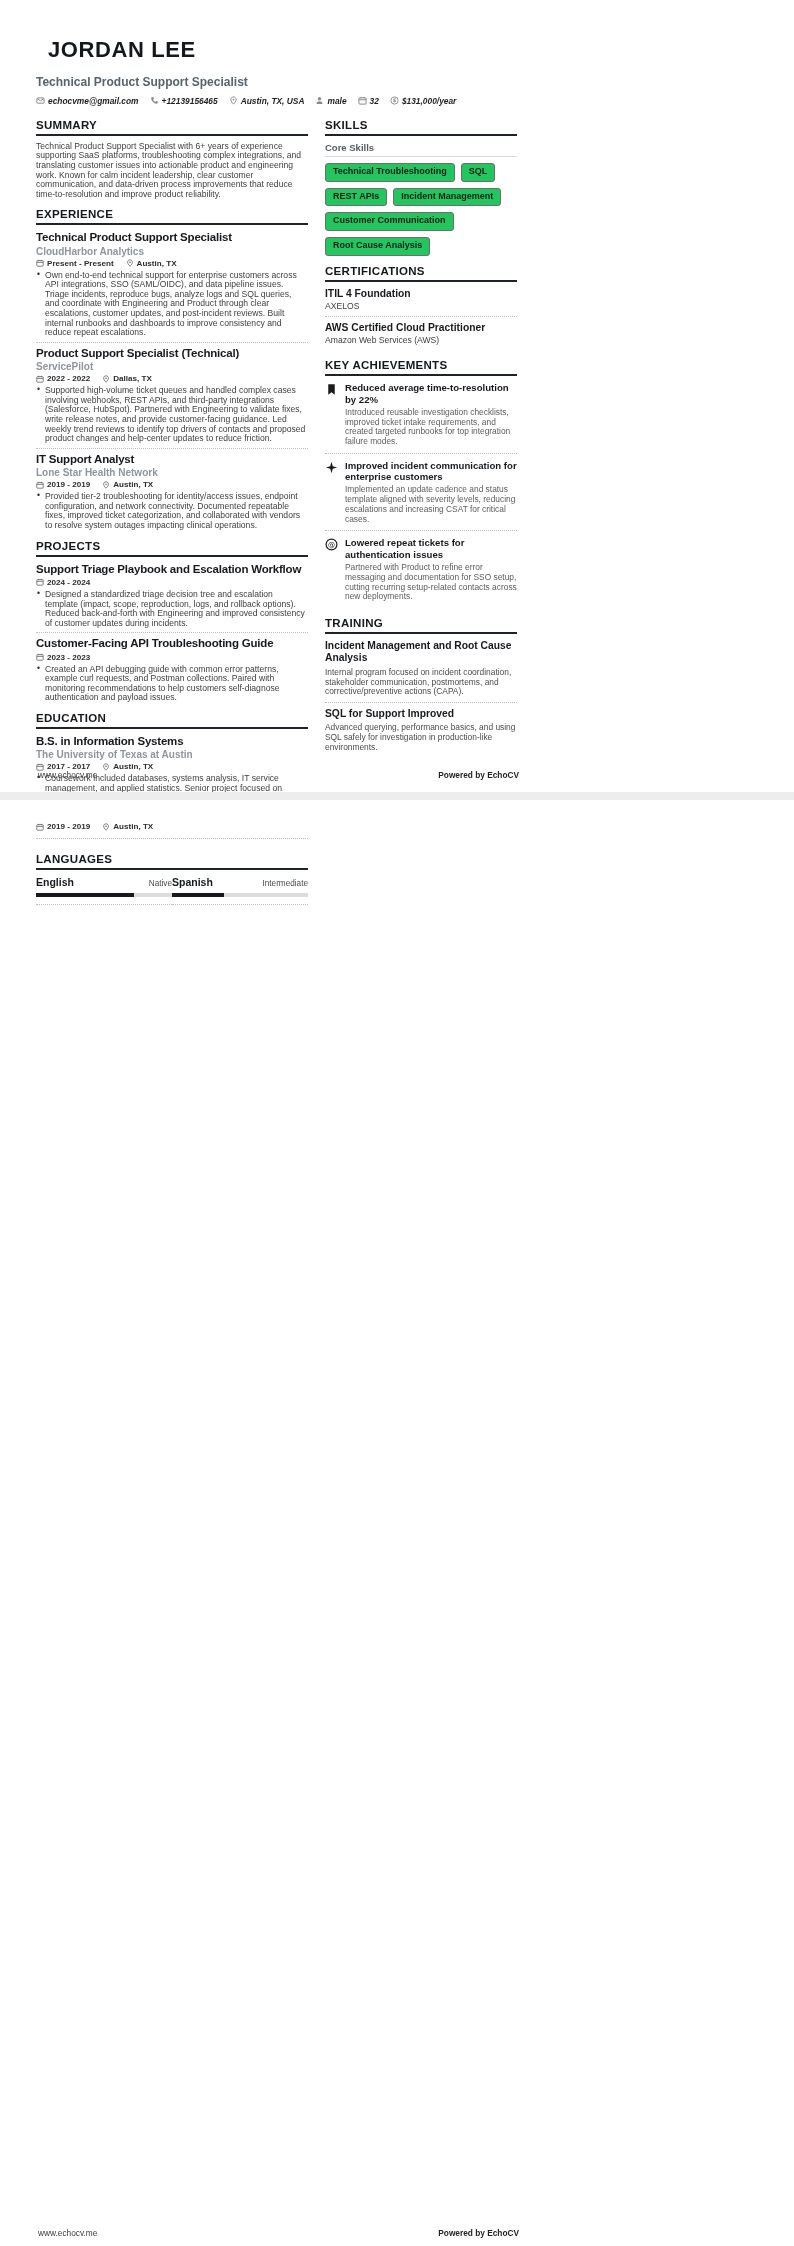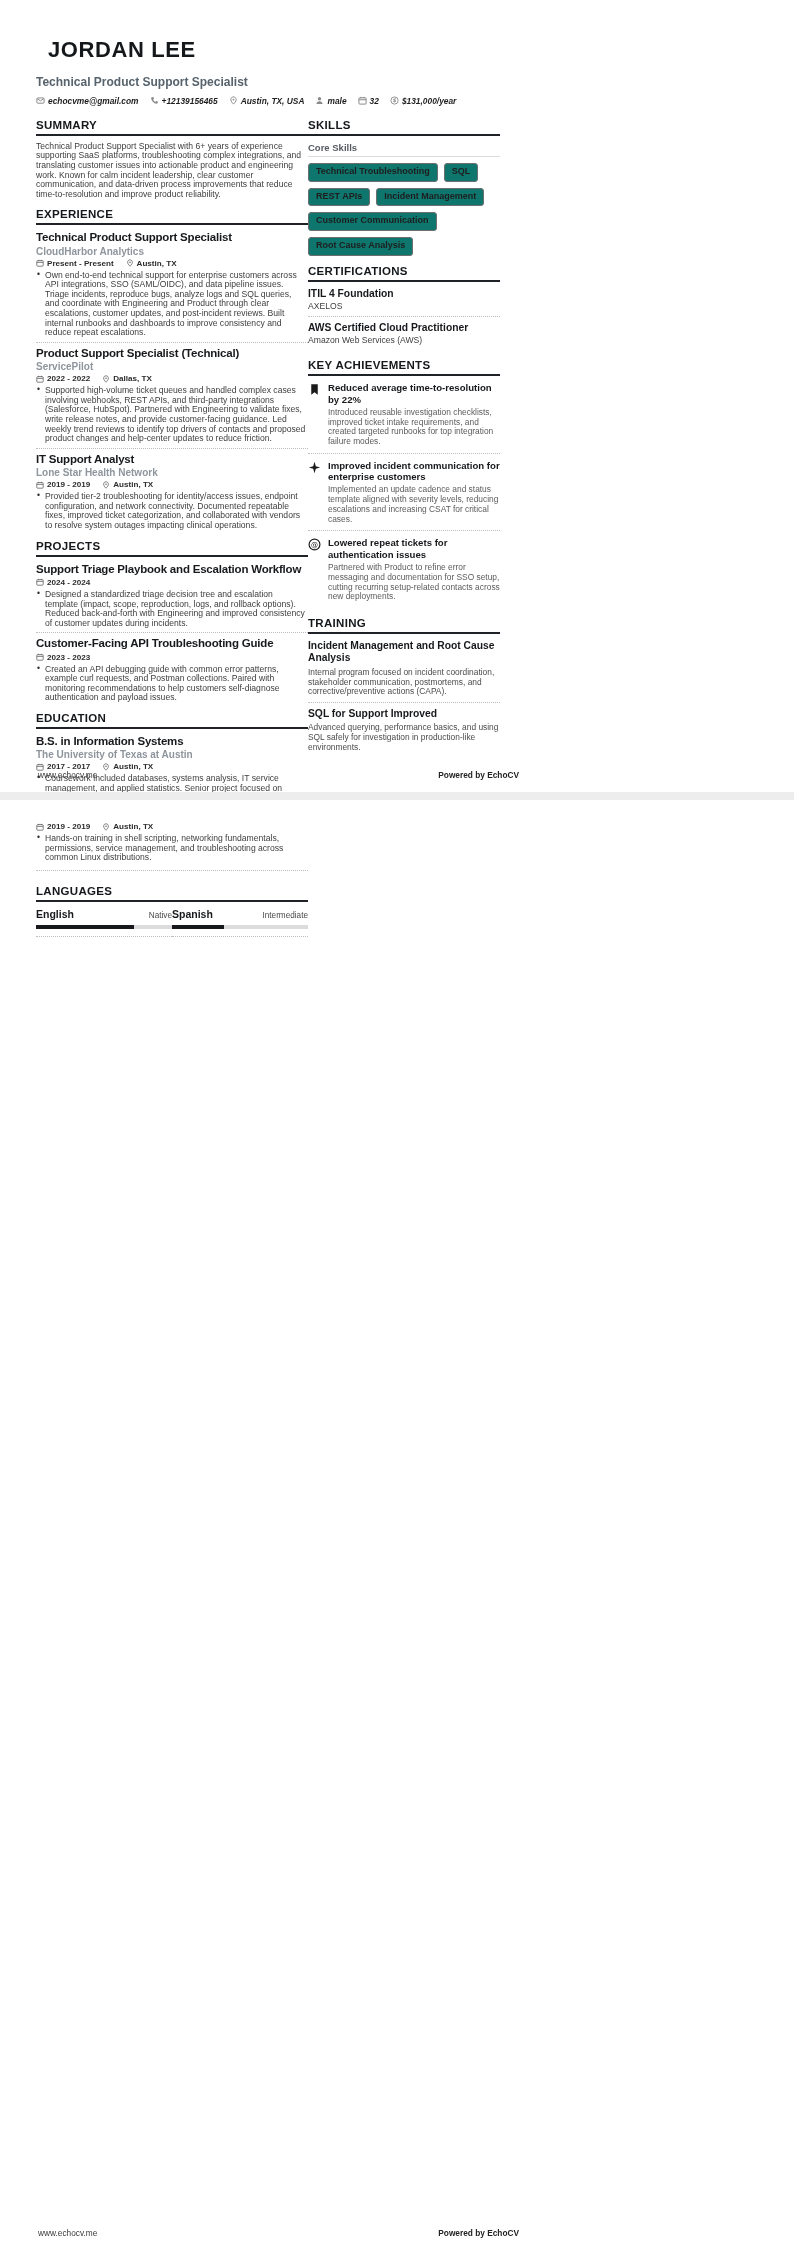--- a/index.html
+++ b/index.html
@@ -12,42 +12,42 @@
   .inner{padding:26px 0 0 36px;width:517px;box-sizing:border-box;}
   .inner2{padding:20px 0 0 36px;width:517px;box-sizing:border-box;}
 
   .header-name{font-size:22px;font-weight:800;letter-spacing:.6px;line-height:1.12;color:#15181b;margin:12px;}
   .header-title{font-size:12px;font-weight:700;color:#57636d;margin-top:2px;}
   .contact-row{display:flex;align-items:center;gap:11px;margin-top:7px;flex-wrap:nowrap;}
   .contact{display:flex;align-items:center;gap:3px;font-size:8.4px;font-weight:700;color:#1f1f1f;white-space:nowrap;font-style:italic;}
   .icon{display:inline-flex;width:9px;height:9px;flex:none;}
   .icon svg{width:100%;height:100%;display:block;}
 
-  .cols{display:flex;margin-top:13px;}
+  .cols{display:flex;gap:17px;margin-top:13px;}
   .col-l{width:272px;flex:none;}
   .col-r{width:192px;flex:none;}
 
   .sec{margin-bottom:9px;}
   .sec-head{font-size:11.5px;font-weight:800;letter-spacing:.3px;color:#15181b;border-bottom:2.5px solid #1f2328;padding-bottom:3px;margin:0 0 6px 0;}
 
   .summary-text{font-size:8.6px;line-height:1.12;color:#3d3d3d;margin:0;}
 
   .entry{padding-bottom:4px;margin-bottom:4px;border-bottom:1px dotted #bdbdbd;}
   .entry.last{border-bottom:0;margin-bottom:0;padding-bottom:0;}
   .entry-title{font-size:11.5px;font-weight:700;letter-spacing:-.2px;line-height:1.15;color:#17191c;margin:0;}
   .entry-sub{font-size:10px;font-weight:700;color:#8e959c;margin-top:1px;}
   .meta{display:flex;align-items:center;gap:12px;margin-top:2px;}
   .meta-item{display:flex;align-items:center;gap:3px;font-size:8.1px;font-weight:600;color:#2c2c2c;white-space:nowrap;}
   .meta-item .icon{width:8px;height:8px;}
   .bullet{position:relative;padding-left:9px;margin-top:3px;font-size:8.6px;line-height:1.12;color:#3d3d3d;}
   .bullet::before{content:"•";position:absolute;left:1px;top:-1px;color:#2c2c2c;}
 
   .subgroup-head{font-size:9.5px;font-weight:700;color:#565b61;border-bottom:1px solid #dcdcdc;padding-bottom:3px;margin-bottom:6px;}
   .chips{display:flex;flex-wrap:wrap;gap:6px;}
-  .chip{border:1.2px solid #6e6e6e;border-radius:3px;padding:3px 7px 4px;font-size:9px;font-weight:700;color:#1d1d1d;line-height:1.1;background:#0f766e;}
+  .chip{border:1.2px solid #6e6e6e;border-radius:3px;padding:3px 7px 4px;font-size:9px;font-weight:700;color:#1d1d1d;line-height:1.1;background:#22c55e;}
 
   .cert{padding-bottom:5px;margin-bottom:5px;border-bottom:1px dotted #bdbdbd;}
   .cert.last{border-bottom:0;}
   .cert-name{font-size:10.3px;font-weight:700;color:#17191c;}
   .cert-issuer{font-size:8.6px;color:#3d3d3d;margin-top:2px;}
 
   .ach{display:flex;gap:7px;padding-bottom:6px;margin-bottom:6px;border-bottom:1px dotted #bdbdbd;}
   .ach.last{border-bottom:0;margin-bottom:0;}
   .ach-icon{flex:none;width:13px;height:13px;margin-top:1px;}
   .ach-icon svg{width:100%;height:100%;display:block;}
@@ -432,21 +432,20 @@
           <span class="meta-item">
             <span class="icon">
                 <svg viewBox="0 0 10 10">
                   <path d="M5 1 C3.3 1 2 2.3 2 4 c0 2.2 3 5 3 5 s3-2.8 3-5 C8 2.3 6.7 1 5 1 z" fill="none" stroke="#6f6f6f" stroke-width="1.1"></path>
                   <circle cx="5" cy="4" r="1" fill="#6f6f6f"></circle>
                 </svg>
               </span>
             <span>Austin, TX</span>
           </span>
         </div>
-        <div class="bullet"><span>Hands-on training in shell scripting, networking fundamentals, permissions, service management, and troubleshooting across common Linux distributions.</span></div>
         <div class="dotted-sep"></div>
 
         <section class="sec langs-head">
           <h2 class="sec-head">LANGUAGES</h2>
           <div class="langs">
             <div class="lang">
               <div class="lang-top">
                 <span class="lang-name">English</span>
                 <span class="lang-level">Native</span>
               </div>

